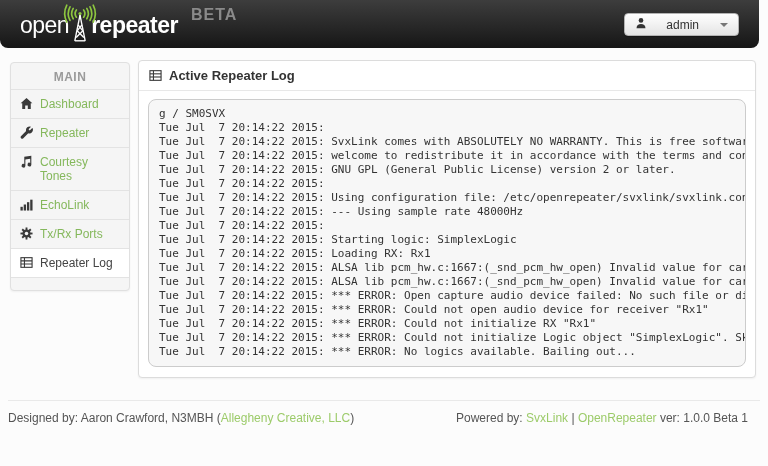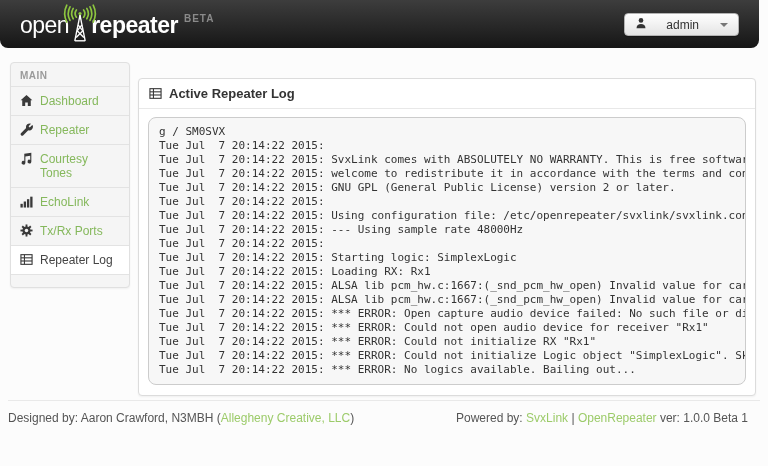--- a/index.html
+++ b/index.html
@@ -31,22 +31,22 @@
     color: #fff; font-size: 23px; font-weight: 300; line-height: 1;
     letter-spacing: -0.5px; padding-bottom: 7px;
   }
   .tower-wrap { width: 24px; height: 40px; margin: 0 -1px; position: relative; }
   .tower-wrap svg { overflow: visible; display: block; }
   .logo-rep {
     color: #fff; font-size: 23px; font-weight: bold; line-height: 1;
     letter-spacing: -0.5px; padding-bottom: 7px;
   }
   .beta-badge {
-    color: #8a8a8a; font-size: 10px; font-weight: bold;
-    letter-spacing: 1px; margin-left: 6px; padding-bottom: 20px;
+    color: #8a8a8a; font-size: 16px; font-weight: bold;
+    letter-spacing: 1px; margin-left: 13px; padding-bottom: 20px;
   }
   .admin-btn {
     position: absolute; right: 20px; top: 13px; height: 23px;
     display: flex; align-items: center; gap: 19px;
     padding: 0 10px;
     background: linear-gradient(#ffffff, #e4e4e4);
     border: 1px solid #b3b3b3; border-radius: 4px;
     font-family: "Liberation Sans", sans-serif;
     font-size: 12px; color: #333; cursor: pointer;
     box-shadow: 0 1px 1px rgba(0,0,0,.3);
@@ -59,38 +59,39 @@
   }
 
   
   .sidebar {
     position: absolute; left: 10px; top: 62px; width: 120px;
     background: #f5f5f5; border: 1px solid #e0e0e0; border-radius: 4px;
     box-shadow: 0 1px 2px rgba(0,0,0,.05);
     overflow: hidden;
   }
   .side-head {
-    padding: 7px 9px 5px; font-size: 10px; font-weight: bold;
+    padding: 7px 9px 5px; font-size: 12px; font-weight: bold;
     color: #9a9a9a; letter-spacing: .5px;
     border-bottom: 1px solid #e3e3e3;
+    text-align: center;
   }
   .side-item {
     display: flex; gap: 7px;
     padding: 7px 9px; font-size: 12px;
     color: var(--link-green); text-decoration: none;
     border-bottom: 1px solid #e3e3e3; cursor: pointer;
   }
   .side-item.active { background: #ffffff; color: #444; }
   .sicon { width: 13px; height: 13px; flex: 0 0 13px; }
   .sicon svg { width: 13px; height: 13px; display: block; }
   .side-foot { height: 12px; }
 
   
   .panel {
-    position: absolute; left: 138px; top: 78px; width: 618px;
+    position: absolute; left: 138px; top: 60px; width: 618px;
     background: #ffffff; border: 1px solid #dcdcdc; border-radius: 4px;
     box-shadow: 0 1px 2px rgba(0,0,0,.05);
   }
   .panel-head {
     display: flex; align-items: center; gap: 7px;
     padding: 7px 10px; border-bottom: 1px solid #e8e8e8;
   }
   .picon { width: 13px; height: 13px; }
   .picon svg { width: 13px; height: 13px; display: block; }
   .panel-title { font-size: 13px; font-weight: bold; color: #333; }

